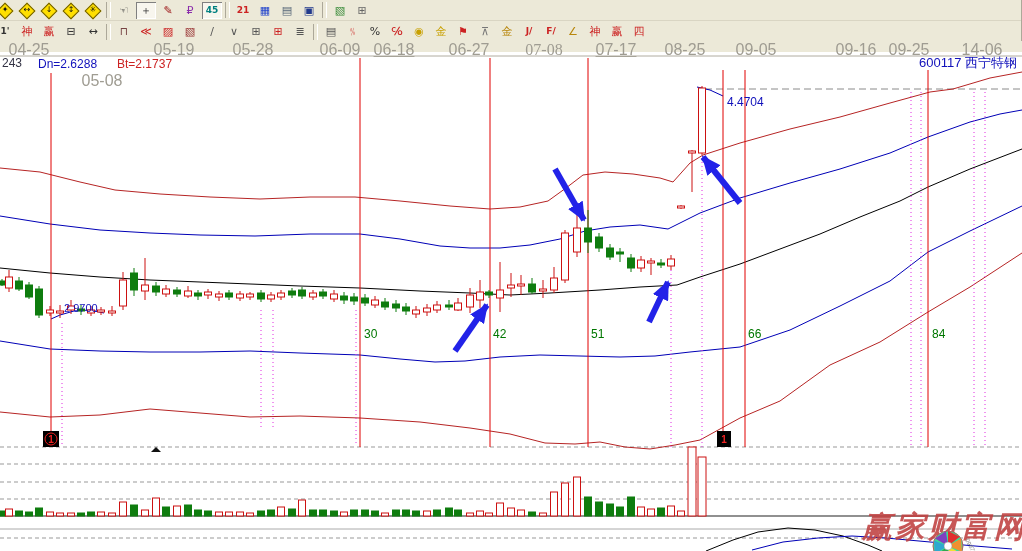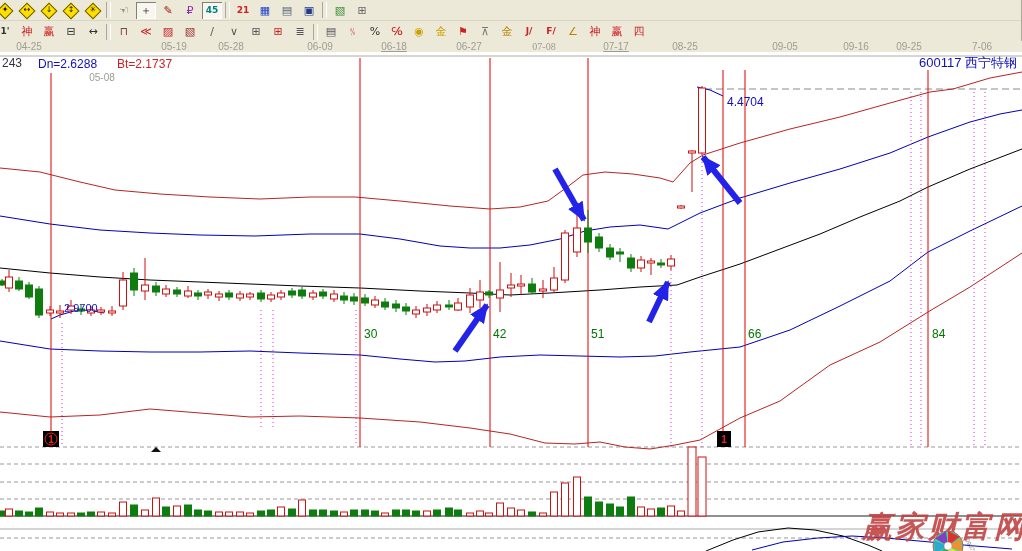--- a/index.html
+++ b/index.html
@@ -7,21 +7,21 @@
   #topbar{position:absolute;left:0;top:0;width:1022px;height:52px;background:#ece9d8;border-right:1px solid #aca899;box-sizing:border-box;}
   .trow{display:flex;align-items:center;height:20px;padding-left:1px;border-bottom:1px solid #d9d5c3;}
   #row2{height:21px;}
   .ico{width:20px;height:17px;display:inline-flex;align-items:center;justify-content:center;font-size:11px;line-height:1;margin:0 1px;position:relative;cursor:default;font-family:"DejaVu Sans",sans-serif;}
   .ico.sm{font-size:9px;font-weight:bold;}
   .ico.pressed{background:#f8f6ee;box-shadow:inset 1px 1px 0 #808080, inset -1px -1px 0 #fff;}
   .ico.dia::before{content:'';position:absolute;left:4px;top:3px;width:10px;height:10px;background:#ffdf00;border:1px solid #6b5a00;transform:rotate(45deg);}
   .ico.dia span{position:relative;font-size:8px;color:#111;}
   .sep{width:3px;height:16px;border-left:1px solid #aca899;border-right:1px solid #fff;margin:0 2px;}
   #dates{position:absolute;left:0;top:41px;width:1022px;height:11px;background:#ece9d8;}
-  .dt{position:absolute;top:0;font-size:10px;color:#9f9c92;transform:translateX(-50%);white-space:nowrap;}
+  .dt{position:absolute;top:0;font-size:16px;color:#9f9c92;transform:translateX(-50%);white-space:nowrap;}
   #chart{position:absolute;left:0;top:52px;}
   svg text{font-family:"Liberation Sans","DejaVu Sans",sans-serif;}
 </style>
 </head>
 <body>
 
 <div id="topbar">
   <div class="trow" id="row1">
       <span class="ico dia" style="margin-left: -6px;">
         <span style="color: rgb(17, 17, 17);">✦</span>
@@ -164,31 +164,31 @@
       </span>
       <span class="ico">
         <span style="color: rgb(204, 34, 34);">四</span>
       </span>
     </div>
 </div>
 <div id="dates">
     <span class="dt" style="left: 29px;">04-25</span>
     <span class="dt" style="left: 102px; margin-top: 31px;">05-08</span>
     <span class="dt" style="left: 174px;">05-19</span>
-    <span class="dt" style="left: 231px; text-align: center;">05-28</span>
-    <span class="dt" style="left: 320px;">06-09</span>
+    <span class="dt" style="left: 253px; text-align: center;">05-28</span>
+    <span class="dt" style="left: 340px;">06-09</span>
     <span class="dt" style="left: 394px; text-decoration: underline;">06-18</span>
     <span class="dt" style="left: 469px;">06-27</span>
     <span class="dt" style="left: 544px; font-family: Liberation Serif, serif;">07-08</span>
     <span class="dt" style="left: 616px; text-decoration: underline;">07-17</span>
     <span class="dt" style="left: 685px;">08-25</span>
-    <span class="dt" style="left: 785px;">09-05</span>
+    <span class="dt" style="left: 756px;">09-05</span>
     <span class="dt" style="left: 856px;">09-16</span>
     <span class="dt" style="left: 909px;">09-25</span>
-    <span class="dt" style="left: 982px;">7-06</span>
+    <span class="dt" style="left: 982px;">14-06</span>
   </div>
 
 <svg id="chart" width="1022" height="499" viewBox="0 52 1022 499">
   <defs>
     <marker id="ah" markerWidth="3.4" markerHeight="2.8" refX="2.9" refY="1.4" orient="auto">
       <path d="M0,0 L3.2,1.4 L0,2.8 z" fill="#2222e8"></path>
     </marker>
   </defs>
   <g id="g-frame">
       <line x1="0" y1="56" x2="1022" y2="56" stroke="#b0aca0" stroke-width="1"></line>

